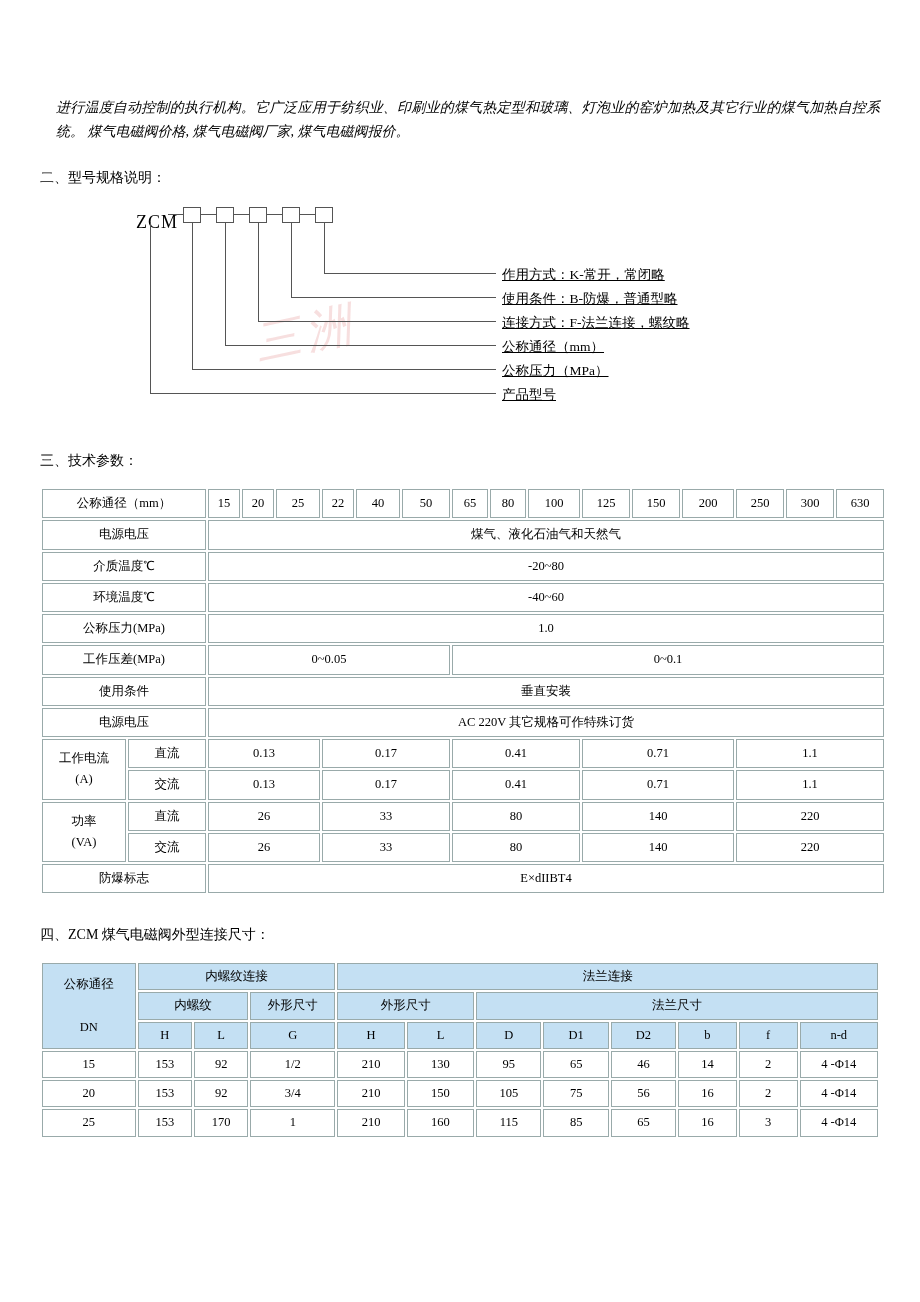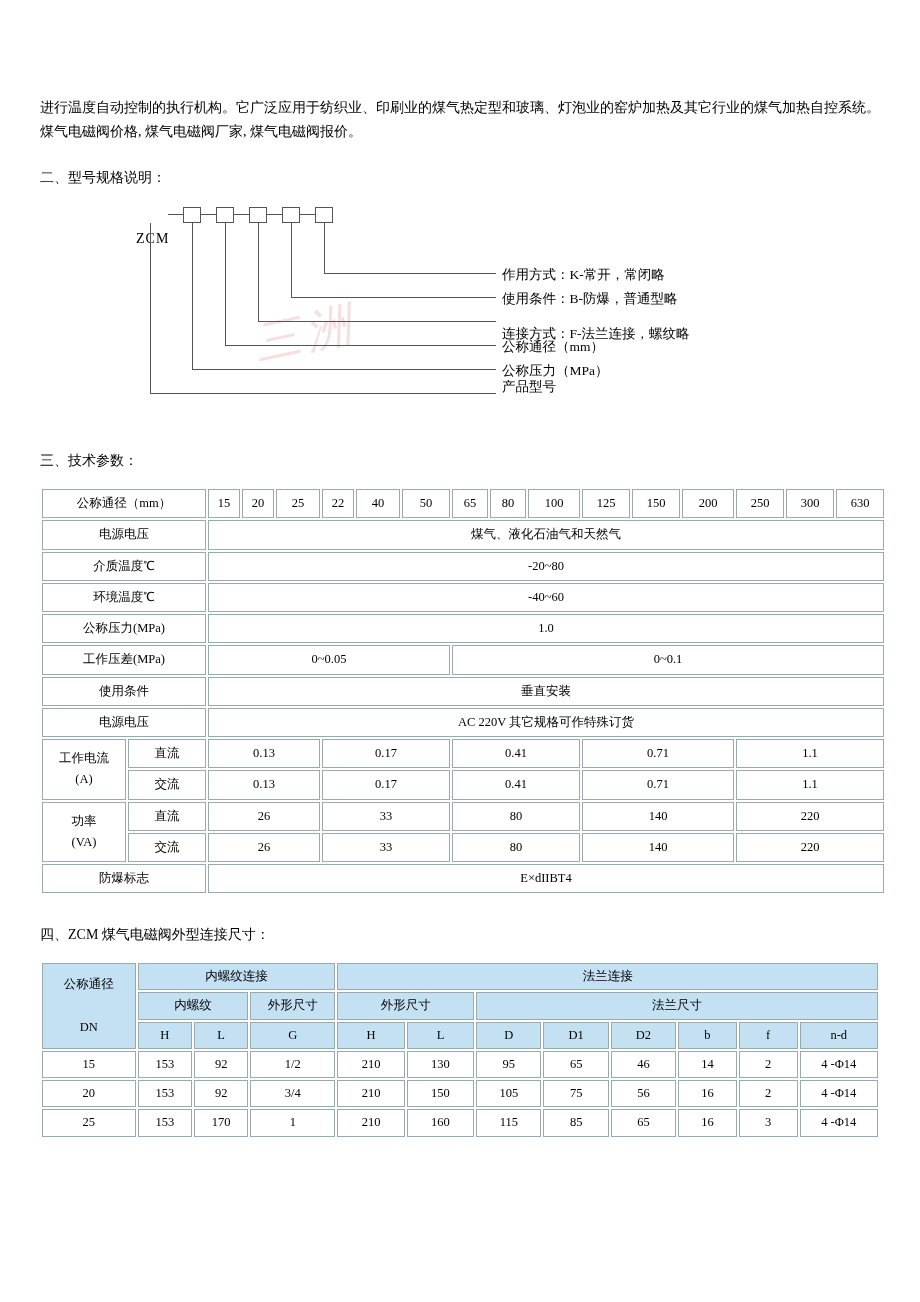--- a/index.html
+++ b/index.html
@@ -2,31 +2,31 @@
 <html><head>
 <meta charset="utf-8">
 <style>
   html,body{margin:0;padding:0;background:#fff;}
   body{
     width:920px;min-height:1302px;
     font-family:"SimSun","宋体","Songti SC",serif;
     color:#000;font-size:14px;line-height:1.7;
     box-sizing:border-box;padding:96px 40px 60px 40px;
   }
-  .para{margin:0 0 22px 0;text-align:justify;}
+  .para{margin:0 0 22px 16px;text-align:justify;font-style:italic;}
   .section-title{font-weight:normal;margin:20px 0 14px 0;}
   .section-title.spaced{margin-top:28px;}
   
   .diagram{position:relative;height:218px;margin:4px 0 14px 96px;}
-  .dg-prefix{position:absolute;left:0;top:4px;font-family:"SimSun",serif;font-size:14px;letter-spacing:1px;margin-top:20px;}
+  .dg-prefix{position:absolute;left:0;top:4px;font-family:"SimSun",serif;font-size:18px;letter-spacing:1px;}
   .dg-dash{position:absolute;top:11px;height:0;border-top:1px solid #555;width:15px;}
   .dg-box{position:absolute;top:4px;width:16px;height:14px;border:1px solid #555;}
   .dg-v{position:absolute;width:0;border-left:1px solid #555;}
   .dg-h{position:absolute;height:0;border-top:1px solid #555;}
-  .dg-label{position:absolute;font-size:13.5px;white-space:nowrap;}
+  .dg-label{position:absolute;font-size:13.5px;white-space:nowrap;text-decoration:underline;}
   .watermark{position:absolute;left:118px;top:92px;font-size:46px;color:rgba(210,80,80,.18);
              font-style:italic;transform:rotate(-12deg);pointer-events:none;letter-spacing:6px;}
   
   table{border-collapse:separate;border-spacing:2px;width:100%;table-layout:fixed;font-size:12.5px;}
   td{border:1px solid #9aa;background:#fff;text-align:center;vertical-align:middle;
      padding:3px 2px;font-family:"SimSun",serif;white-space:nowrap;overflow:hidden;}
   
   .conn-table td.hd{background:#c4e0f3;}
   .conn-table td{padding:2px 2px;}
 </style>
@@ -61,24 +61,24 @@
 
   <span class="dg-h" style="left:188px;top:70px; width:172px;"></span>
   <span class="dg-h" style="left:155px;top:94px; width:205px;"></span>
   <span class="dg-h" style="left:122px;top:118px;width:238px;"></span>
   <span class="dg-h" style="left:89px; top:142px;width:271px;"></span>
   <span class="dg-h" style="left:56px; top:166px;width:304px;"></span>
   <span class="dg-h" style="left:14px; top:190px;width:346px;"></span>
 
   <span class="dg-label" style="left:366px;top:61px;">作用方式：K-常开，常闭略</span>
   <span class="dg-label" style="left:366px;top:85px;">使用条件：B-防爆，普通型略</span>
-  <span class="dg-label" style="left:366px;top:120px;">连接方式：F-法兰连接，螺纹略</span>
+  <span class="dg-label" style="left:366px;top:109px;">连接方式：F-法兰连接，螺纹略</span>
   <span class="dg-label" style="left:366px;top:133px;">公称通径（mm）</span>
   <span class="dg-label" style="left:366px;top:157px;">公称压力（MPa）</span>
-  <span class="dg-label" style="left:366px;top:173px;text-align:center;">产品型号</span>
+  <span class="dg-label" style="left:366px;top:181px;text-align:center;">产品型号</span>
 </div>
 
 <div class="section-title spaced">三、技术参数：</div>
 
 <table>
   <colgroup>
     <col style="width:84px">
       <col style="width:78px">
     <col style="width:32px">
       <col style="width:32px">

